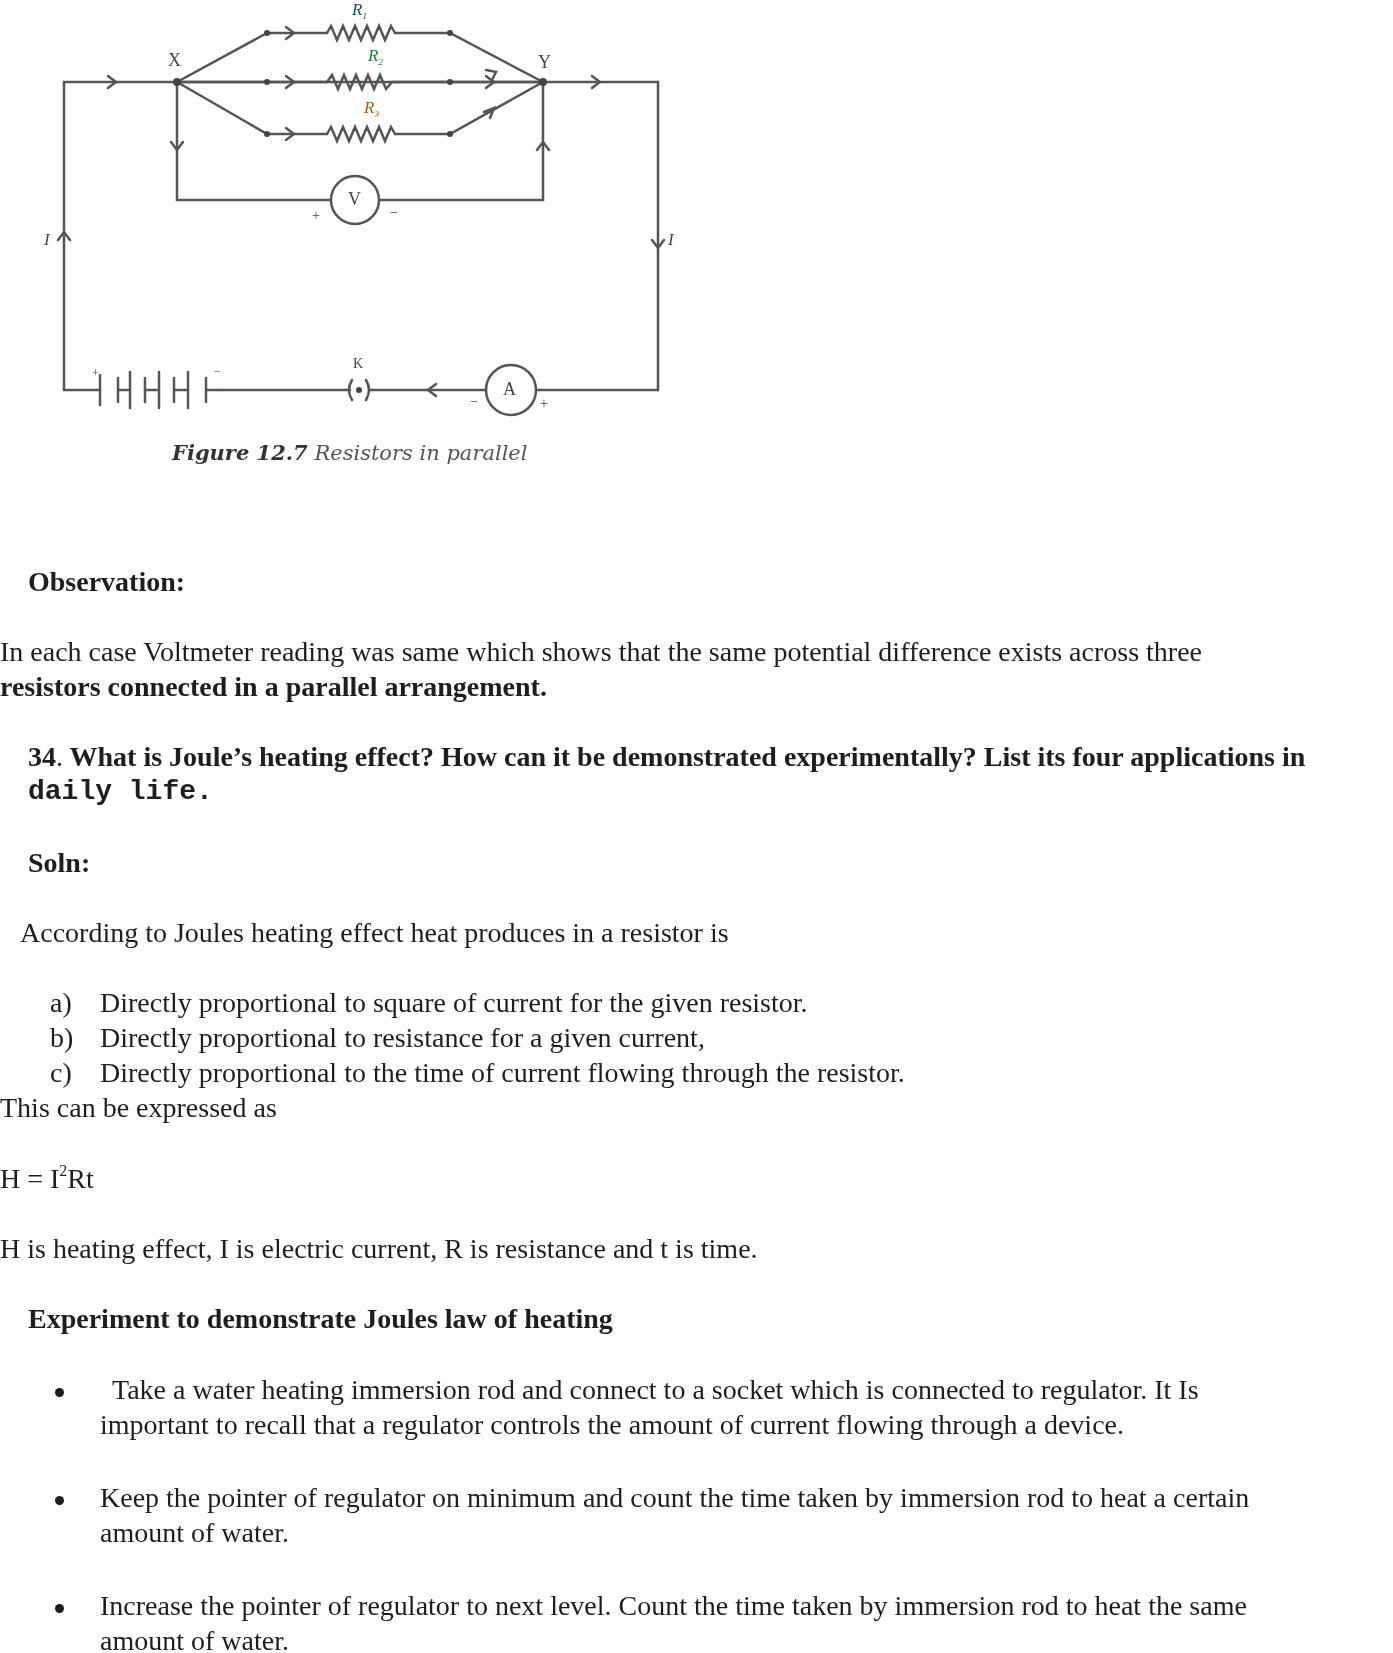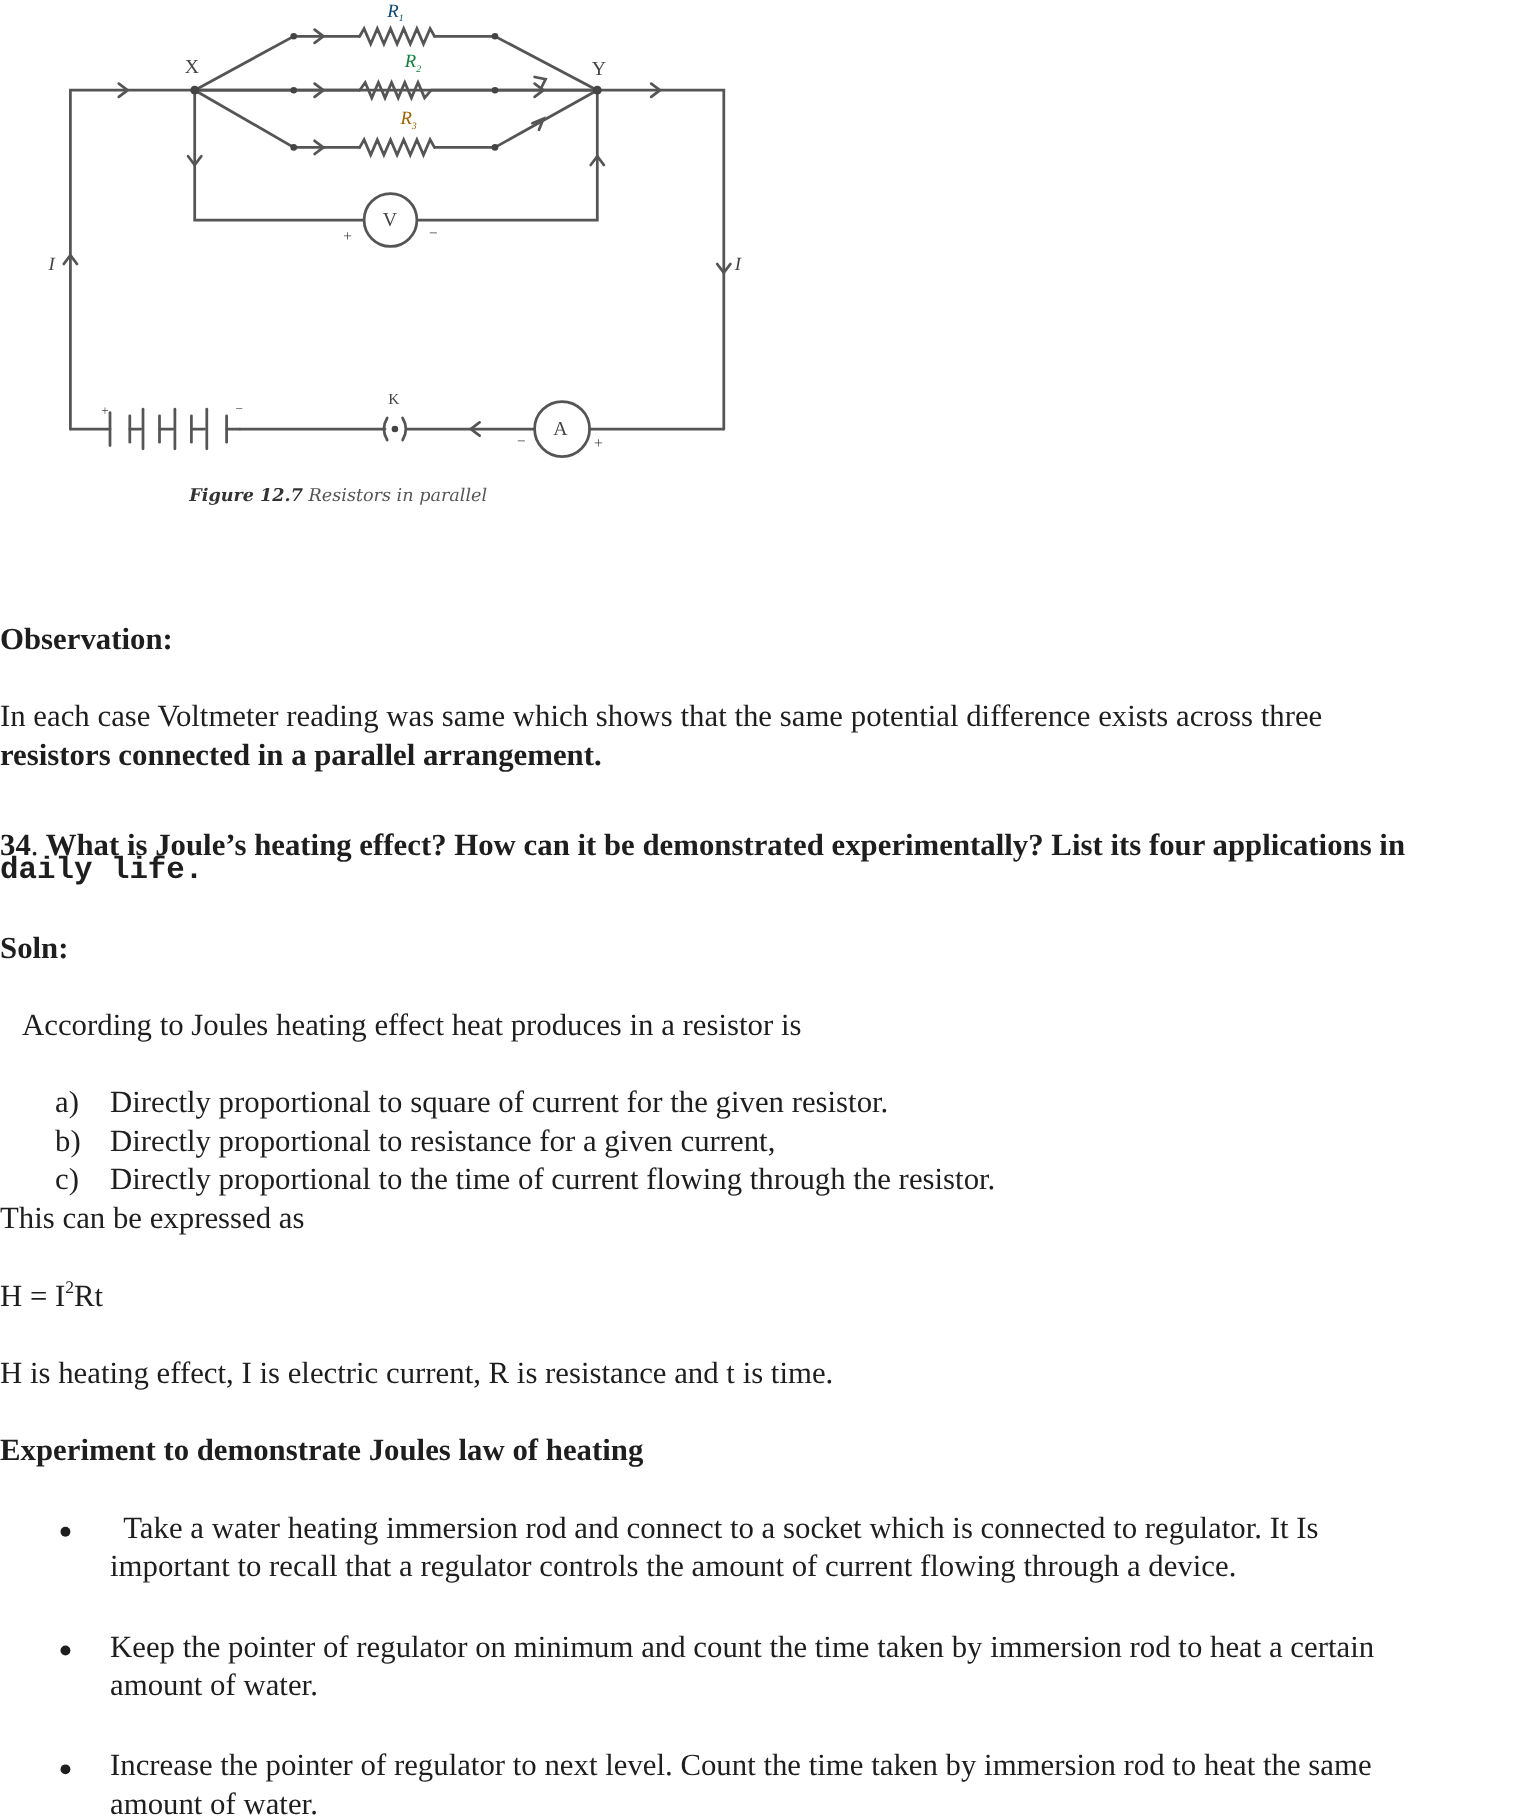--- a/index.html
+++ b/index.html
@@ -3,25 +3,25 @@
 <meta charset="utf-8">
 <style>
   html, body { margin: 0; padding: 0; background: #ffffff; }
   body {
     width: 1393px; height: 1653px; position: relative; overflow: hidden;
     font-family: "Liberation Serif", "DejaVu Serif", serif;
     color: #1e1e1e;
   }
   .abs { position: absolute; white-space: nowrap; }
   .p { font-size: 28px; line-height: 35px; }
-  .b { font-weight: bold; }
+  .b { font-weight: bold; padding-left: 28px; }
   #circuit { position: absolute; left: 0; top: 0; }
   .caption {
     position: absolute; left: 172px; top: 440px;
-    font-family: "DejaVu Serif", serif; font-size: 16px; color: #555;
+    font-family: "DejaVu Serif", serif; font-size: 21px; color: #555;
     white-space: nowrap;
   }
   .caption .fig { font-weight: bold; font-style: italic; color: #333; }
   .caption .ttl { font-style: italic; }
   .bullet { position: absolute; width: 9px; height: 9px; border-radius: 50%; background: #1e1e1e; }
   sup.sup { font-size: 16px; vertical-align: 12px; line-height: 0; }
 </style>
 </head>
 <body>
 
@@ -122,21 +122,21 @@
 
 <div class="caption">
   <span class="fig">Figure 12.7</span>
   <span class="ttl">Resistors in parallel</span>
 </div>
 
 <div class="abs p b" style="left:0;top:564px;">Observation:</div>
 <div class="abs p" style="left:0;top:634px;">In each case Voltmeter reading was same which shows that the same potential difference exists across three</div>
 <div class="abs p" style="left:0;top:669px;font-weight:bold;">resistors connected in a parallel arrangement.</div>
 
-<div class="abs p b" style="left:0;top:739px;margin-top:12px;"><span>34</span><span style="font-weight:normal">.</span><span> What is Joule’s heating effect? How can it be demonstrated experimentally? List its four applications in</span></div>
+<div class="abs p b" style="left:0;top:739px;"><span>34</span><span style="font-weight:normal">.</span><span> What is Joule’s heating effect? How can it be demonstrated experimentally? List its four applications in</span></div>
 <div class="abs p b" style="left:0;top:774px;font-family:Liberation Mono, monospace;">daily life.</div>
 
 <div class="abs p b" style="left:0;top:845px;">Soln:</div>
 <div class="abs p" style="left:0;top:915px;padding-left:20px;">According to Joules heating effect heat produces in a resistor is</div>
 
 <div>
   <div class="abs p" style="left:50px;top:985px;">a)</div>
   <div class="abs p" style="left:100px;top:985px;text-align:right;">Directly proportional to square of current for the given resistor.</div>
   <div class="abs p" style="left:50px;top:1020px;">b)</div>
   <div class="abs p" style="left:100px;top:1020px;">Directly proportional to resistance for a given current,</div>

